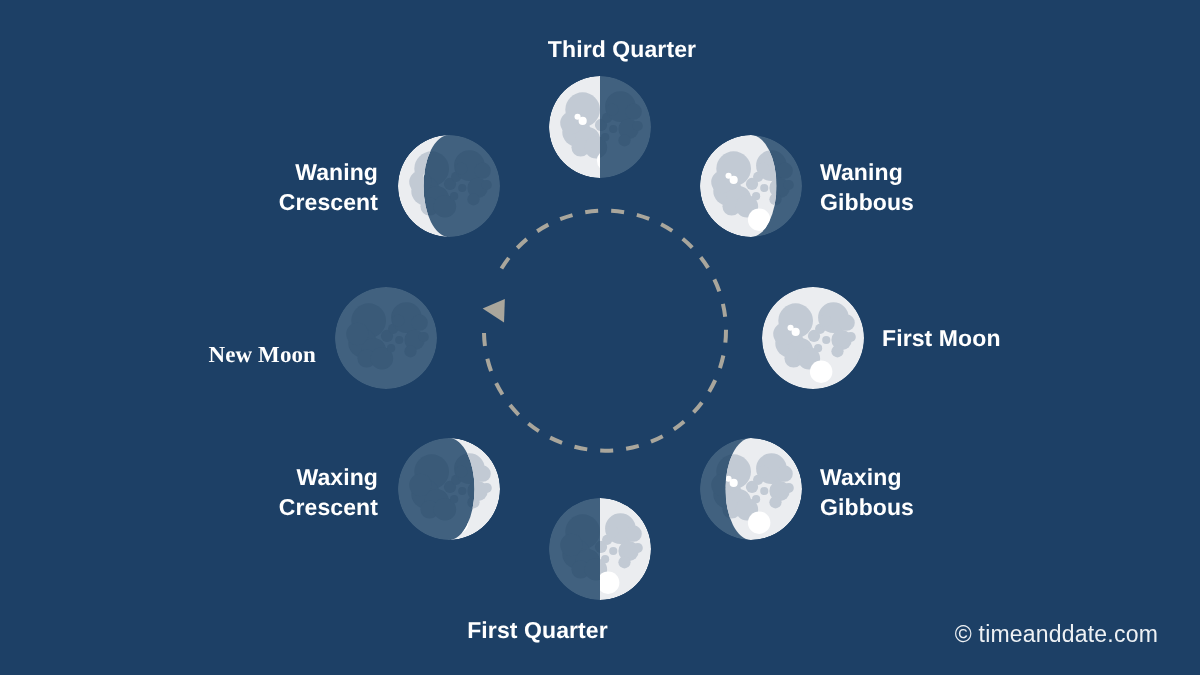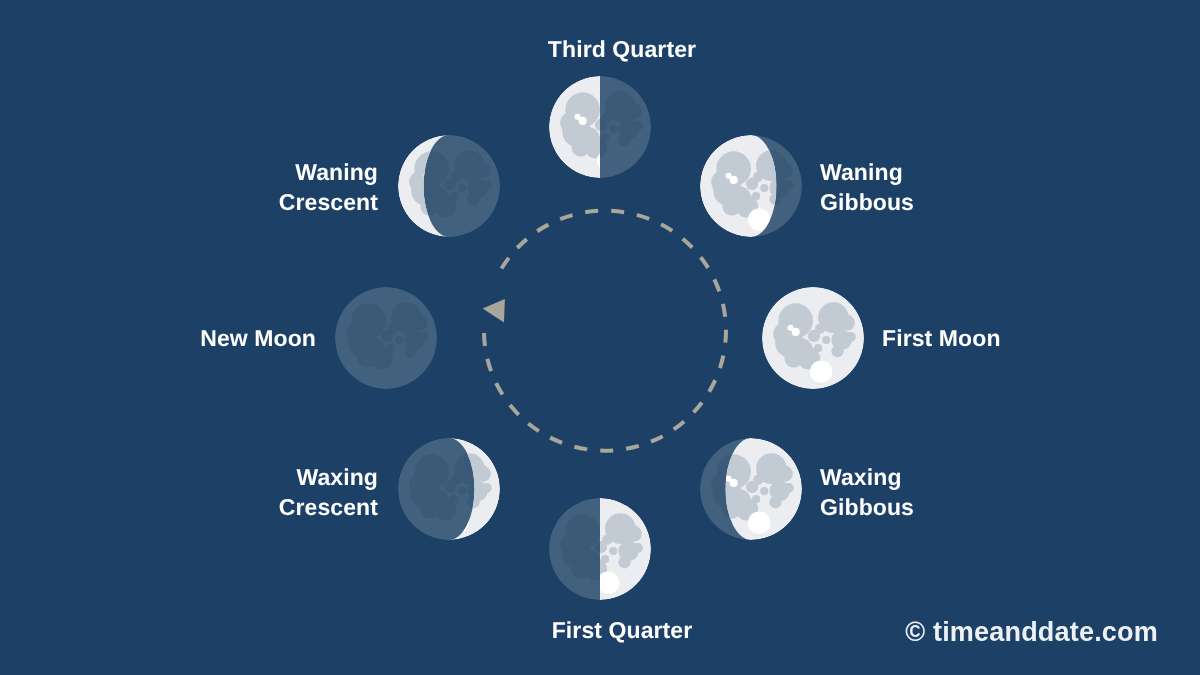--- a/index.html
+++ b/index.html
@@ -37,22 +37,22 @@
   #orbit{
     position:absolute;
     left:460px; top:205px;
     width:290px; height:270px;
     pointer-events:none;
   }
   .footer{
     position:absolute;
     right:42px; bottom:27px;
     color:#eef1f4;
-    font-size:27px;
-    font-weight:bold;
+    font-size:23px;
+    font-weight:normal;
     letter-spacing:0.2px;
   }
 </style>
 </head>
 <body>
 
 <div id="stage">
 
   <svg id="orbit" viewBox="0 0 290 270">
     <path d="M 24 128
@@ -471,22 +471,22 @@
       </div>
     </div>
 
   <div id="labels">
       <div class="label center" style="top: 34px; left: 0px; width: 1200px; transform: translateX(0px);">Third Quarter</div>
       <div class="label right-of" style="top: 157px; left: 820px;">Waning
 Gibbous</div>
       <div class="label right-of" style="top: 323px; left: 882px;">First Moon</div>
       <div class="label right-of" style="top: 462px; left: 820px;">Waxing
 Gibbous</div>
-      <div class="label center" style="top: 615px; left: 0px; width: 1200px; transform: translateX(0px);">First Quarter</div>
+      <div class="label center" style="top: 615px; left: 0px; width: 1031px; transform: translateX(0px);">First Quarter</div>
       <div class="label left-of" style="top: 462px; right: 822px;">Waxing
 Crescent</div>
-      <div class="label left-of" style="top: 323px; right: 884px;">New Moon</div>
+      <div class="label left-of" style="top: 340px; right: 884px; font-family: Liberation Serif, serif;">New Moon</div>
       <div class="label left-of" style="top: 157px; right: 822px;">Waning
 Crescent</div>
     </div>
 
   <div class="footer">© timeanddate.com</div>
 </div>
 
 </body></html>

